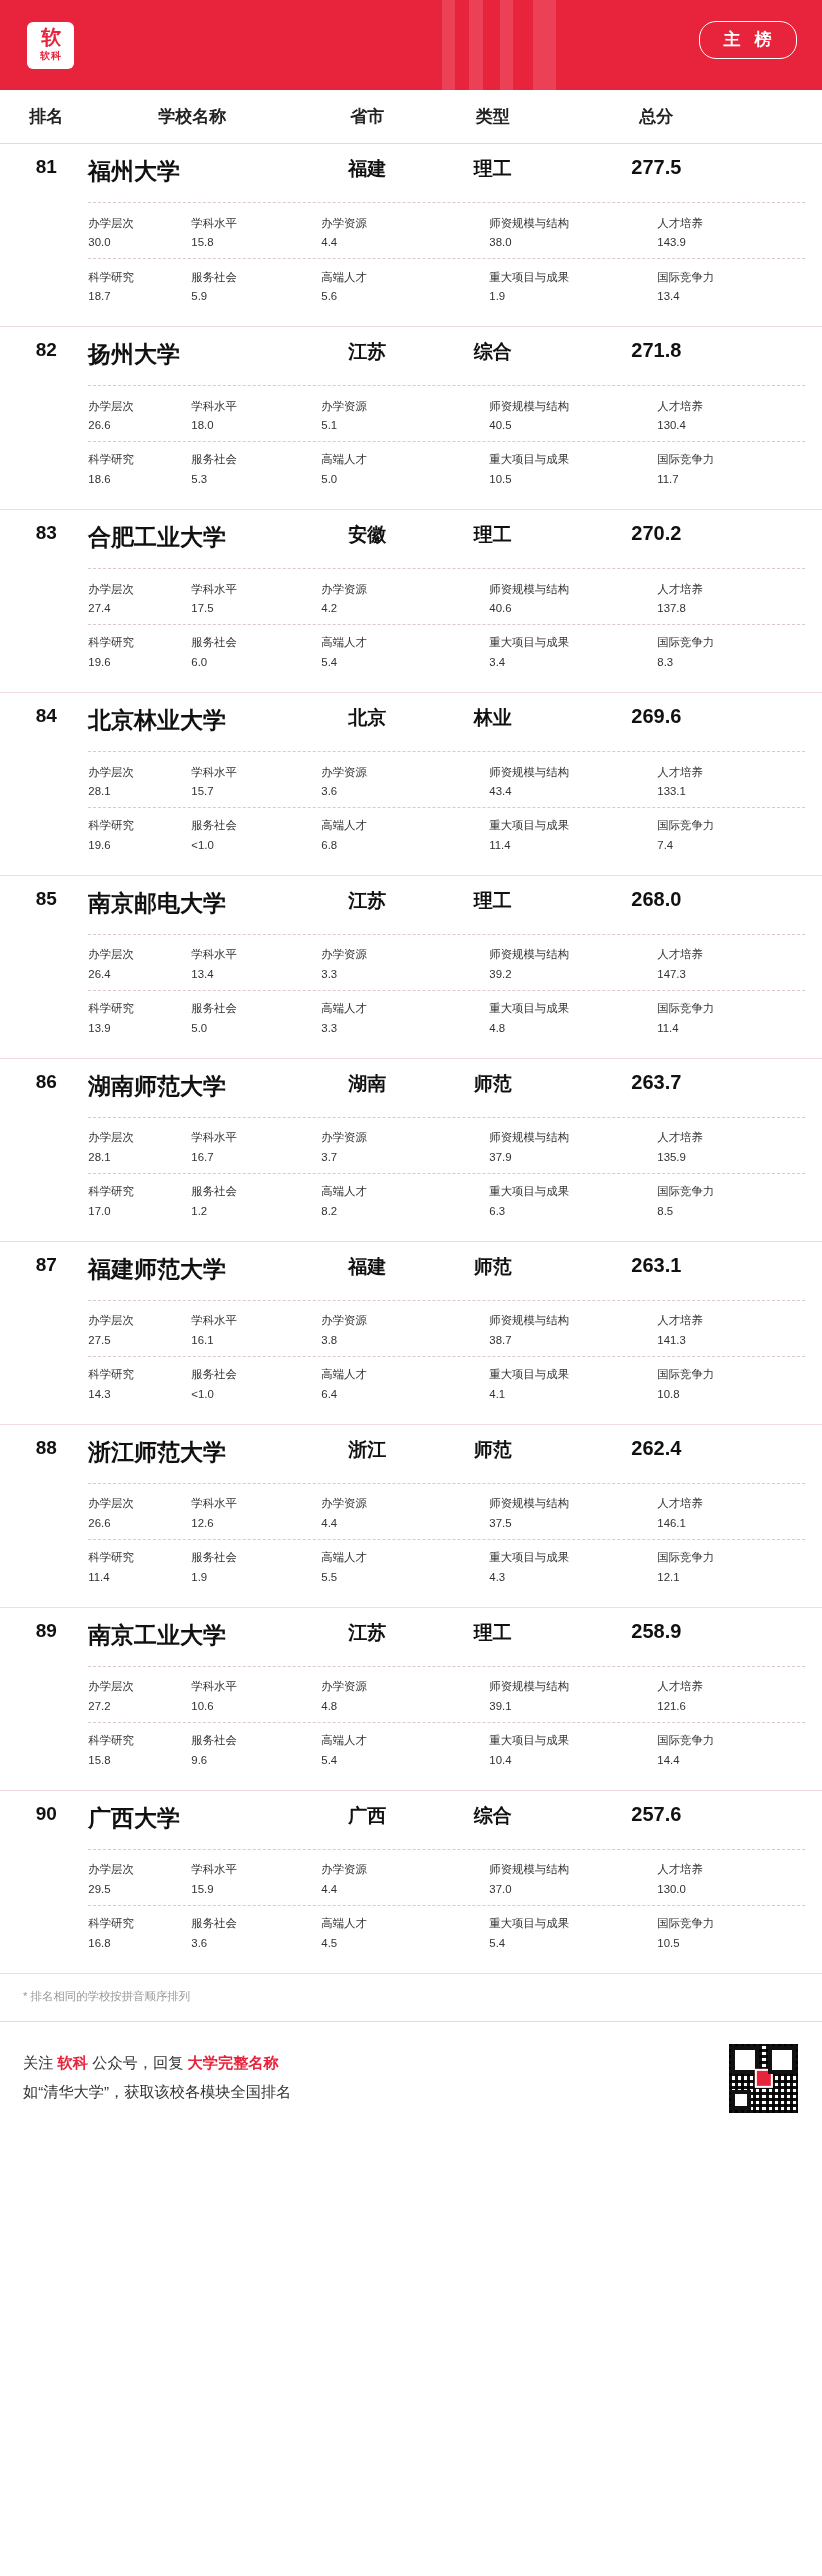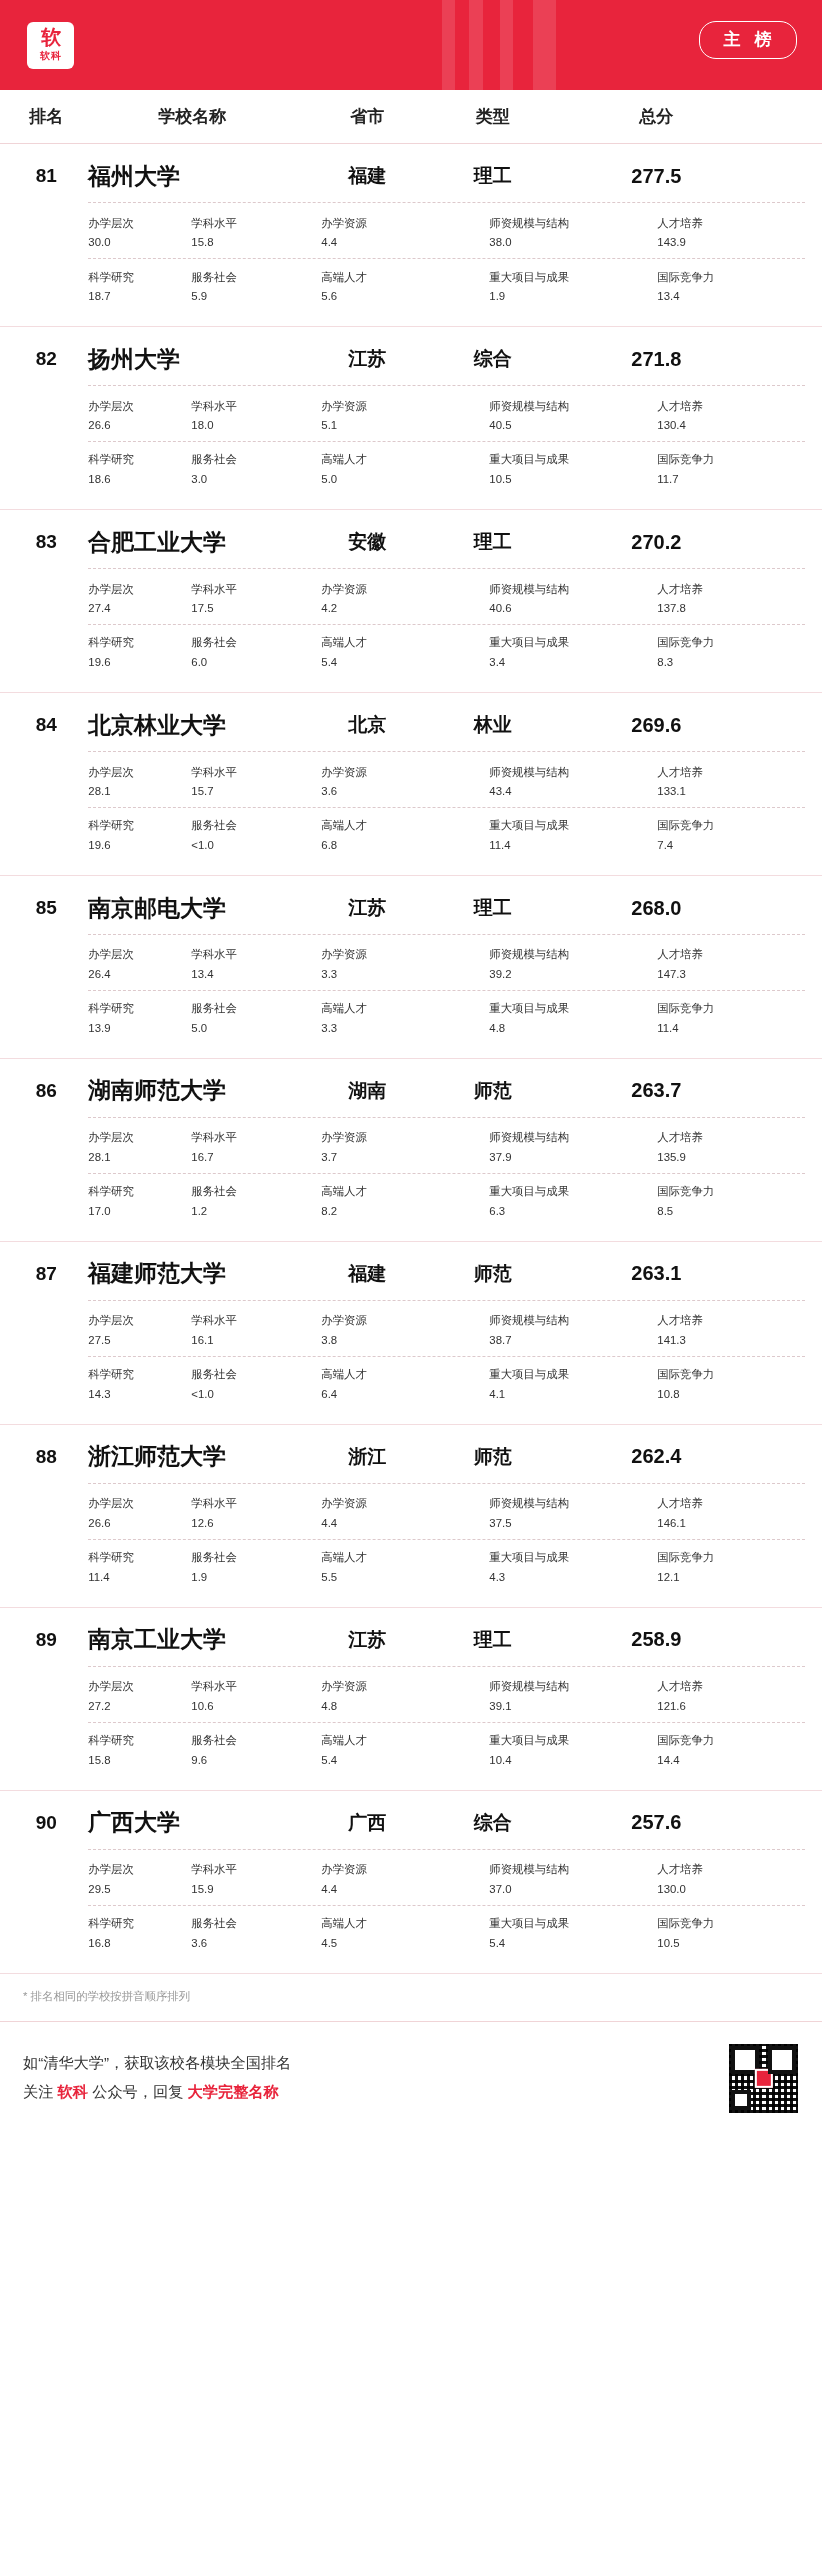--- a/index.html
+++ b/index.html
@@ -84,21 +84,21 @@
   .col-prov   { width: 114px; }
   .col-type   { width: 137px; }
   .col-score  { width: 190px; }
 
   
   .row {
     border-bottom: 0.8px solid #f3dcdf;
     padding: 12.2px 18.3px 13.7px 18.3px;
   }
   .row-main {
-    display: flex; align-items: center;
+    display: flex; align-items: flex-start;
     height: 40px;
   }
   .row-main > div { font-weight: bold; color: #111; }
   .r-rank  { width: 56px; font-size: 19px; text-align: center; }
   .r-name  { width: 236px; font-size: 23px; padding-left: 13.7px; }
   .r-prov  { width: 114px; font-size: 19px; text-align: center; }
   .r-type  { width: 137px; font-size: 19px; text-align: center; }
   .r-score { width: 190px; font-size: 20px; text-align: center; }
 
   
@@ -291,21 +291,21 @@
               <div class="metric-value">130.4</div>
             </div>
           </div>
           <div class="metric-line">
             <div class="metric m1">
               <div class="metric-label">科学研究</div>
               <div class="metric-value">18.6</div>
             </div>
             <div class="metric m2">
               <div class="metric-label">服务社会</div>
-              <div class="metric-value">3.0</div>
+              <div class="metric-value">5.3</div>
             </div>
             <div class="metric m3">
               <div class="metric-label">高端人才</div>
               <div class="metric-value">5.0</div>
             </div>
             <div class="metric m4">
               <div class="metric-label">重大项目与成果</div>
               <div class="metric-value">10.5</div>
             </div>
             <div class="metric m5">
@@ -755,27 +755,27 @@
           </div>
         </div>
       </div>
     </div>
 
   <div class="footnote">* 排名相同的学校按拼音顺序排列</div>
 
   <div class="footer">
     <div class="footer-text">
       <div class="footer-line">
-        <span class="plain">如“清华大学”，获取该校各模块全国排名</span>
-      </div>
-      <div class="footer-line">
         <span class="plain">关注</span>
         <span class="bold">软科</span>
         <span class="plain">公众号，回复</span>
         <span class="bold">大学完整名称</span>
+      </div>
+      <div class="footer-line">
+        <span class="plain">如“清华大学”，获取该校各模块全国排名</span>
       </div>
     </div>
     <div class="qr">
       <div class="qr-bl"></div>
       <div class="qr-center"></div>
     </div>
   </div>
 
 </div>
 

